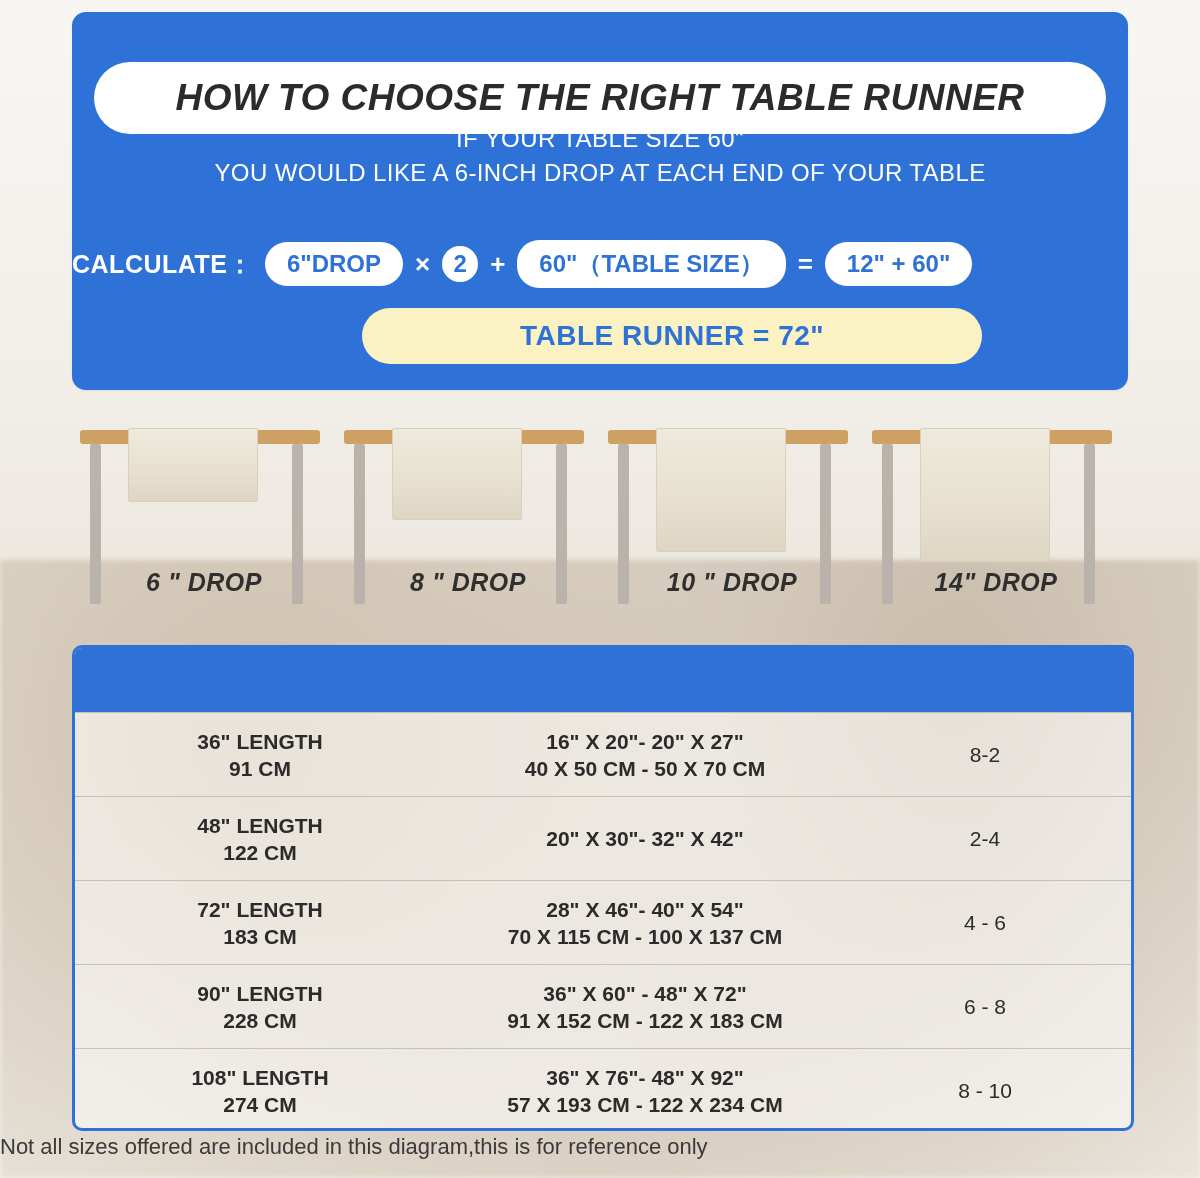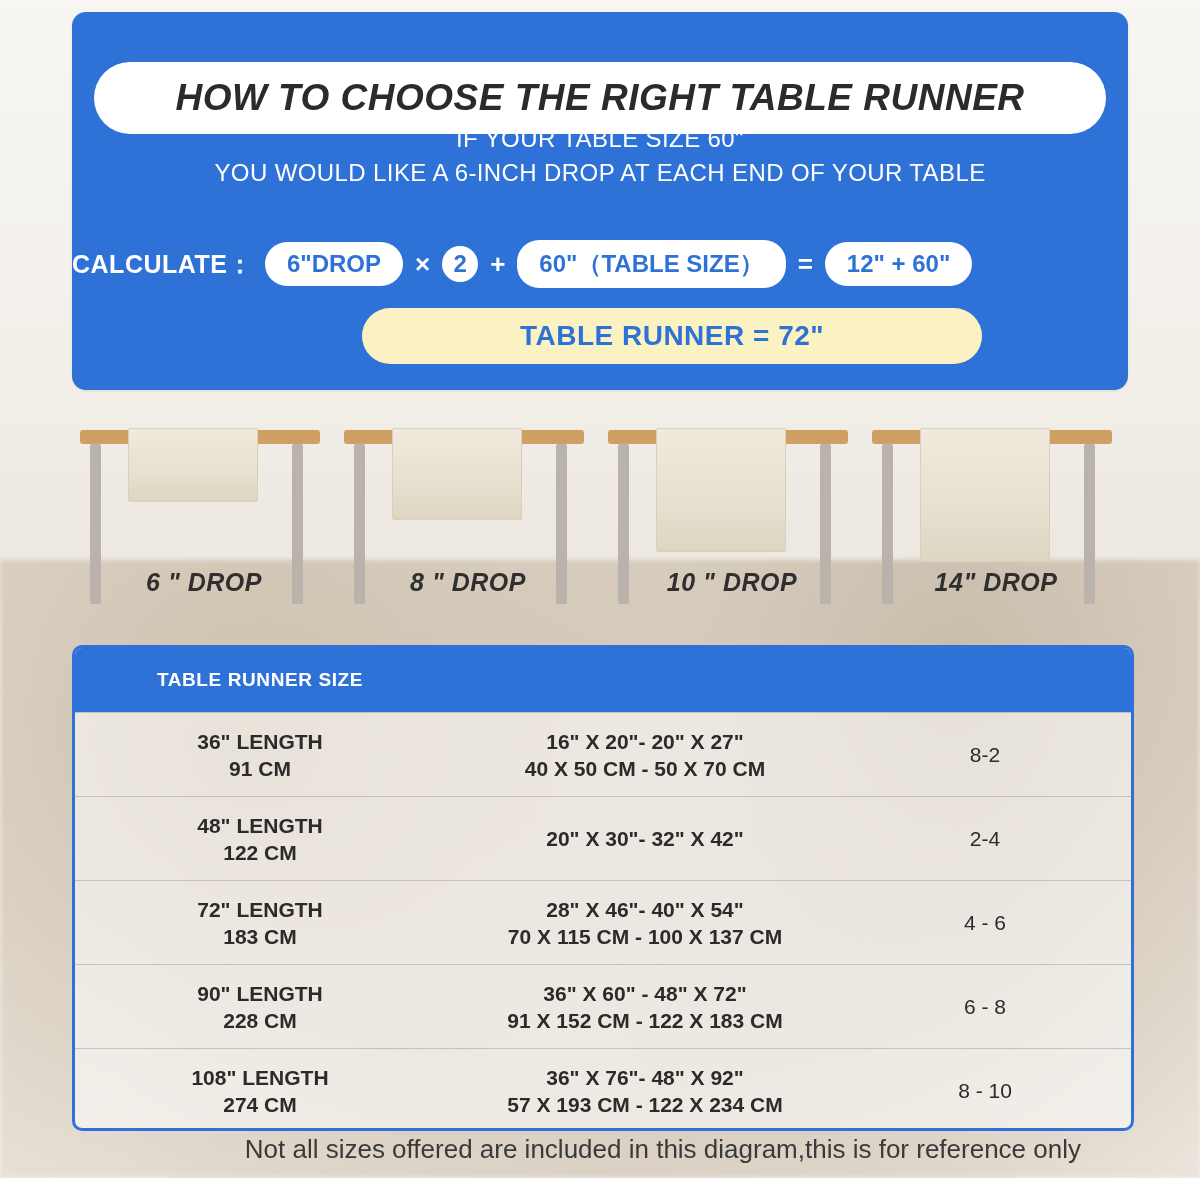--- a/index.html
+++ b/index.html
@@ -221,22 +221,22 @@
     text-align: center;
   }
   .trow .l1 { font-weight: bold; }
   .trow .l2 { font-weight: bold; }
   .trow .seated { font-size: 21px; font-weight: normal; }
 
   .footnote {
     position: absolute;
     left: 0; top: 1134px;
     width: 1081px;
-    text-align: right;
-    font-size: 26px;
+    text-align: left;
+    font-size: 22px;
     color: #3a3a3a;
   }
 </style>
 </head>
 <body>
 
 <div class="bg-top"></div>
 <div class="bg-photo"></div>
 
 <div class="canvas">
@@ -294,21 +294,20 @@
       <div class="leg l"></div>
       <div class="leg r"></div>
       <div class="runner" style="height:132px;"></div>
       <div class="drop-label">14" DROP</div>
     </div>
 
   </div>
 
   <div class="size-table">
     <div class="thead">
-      <div class="col-1">TABLE RUNNER SIZE</div>
     </div>
 
     <div class="trow">
       <div class="col-1">
         <span class="l1">36" LENGTH</span>
         <span class="l2">91 CM</span>
       </div>
       <div class="col-2">
         <span class="l1">16" X 20"- 20" X 27"</span>
         <span class="l2">40 X 50 CM - 50 X 70 CM</span>

